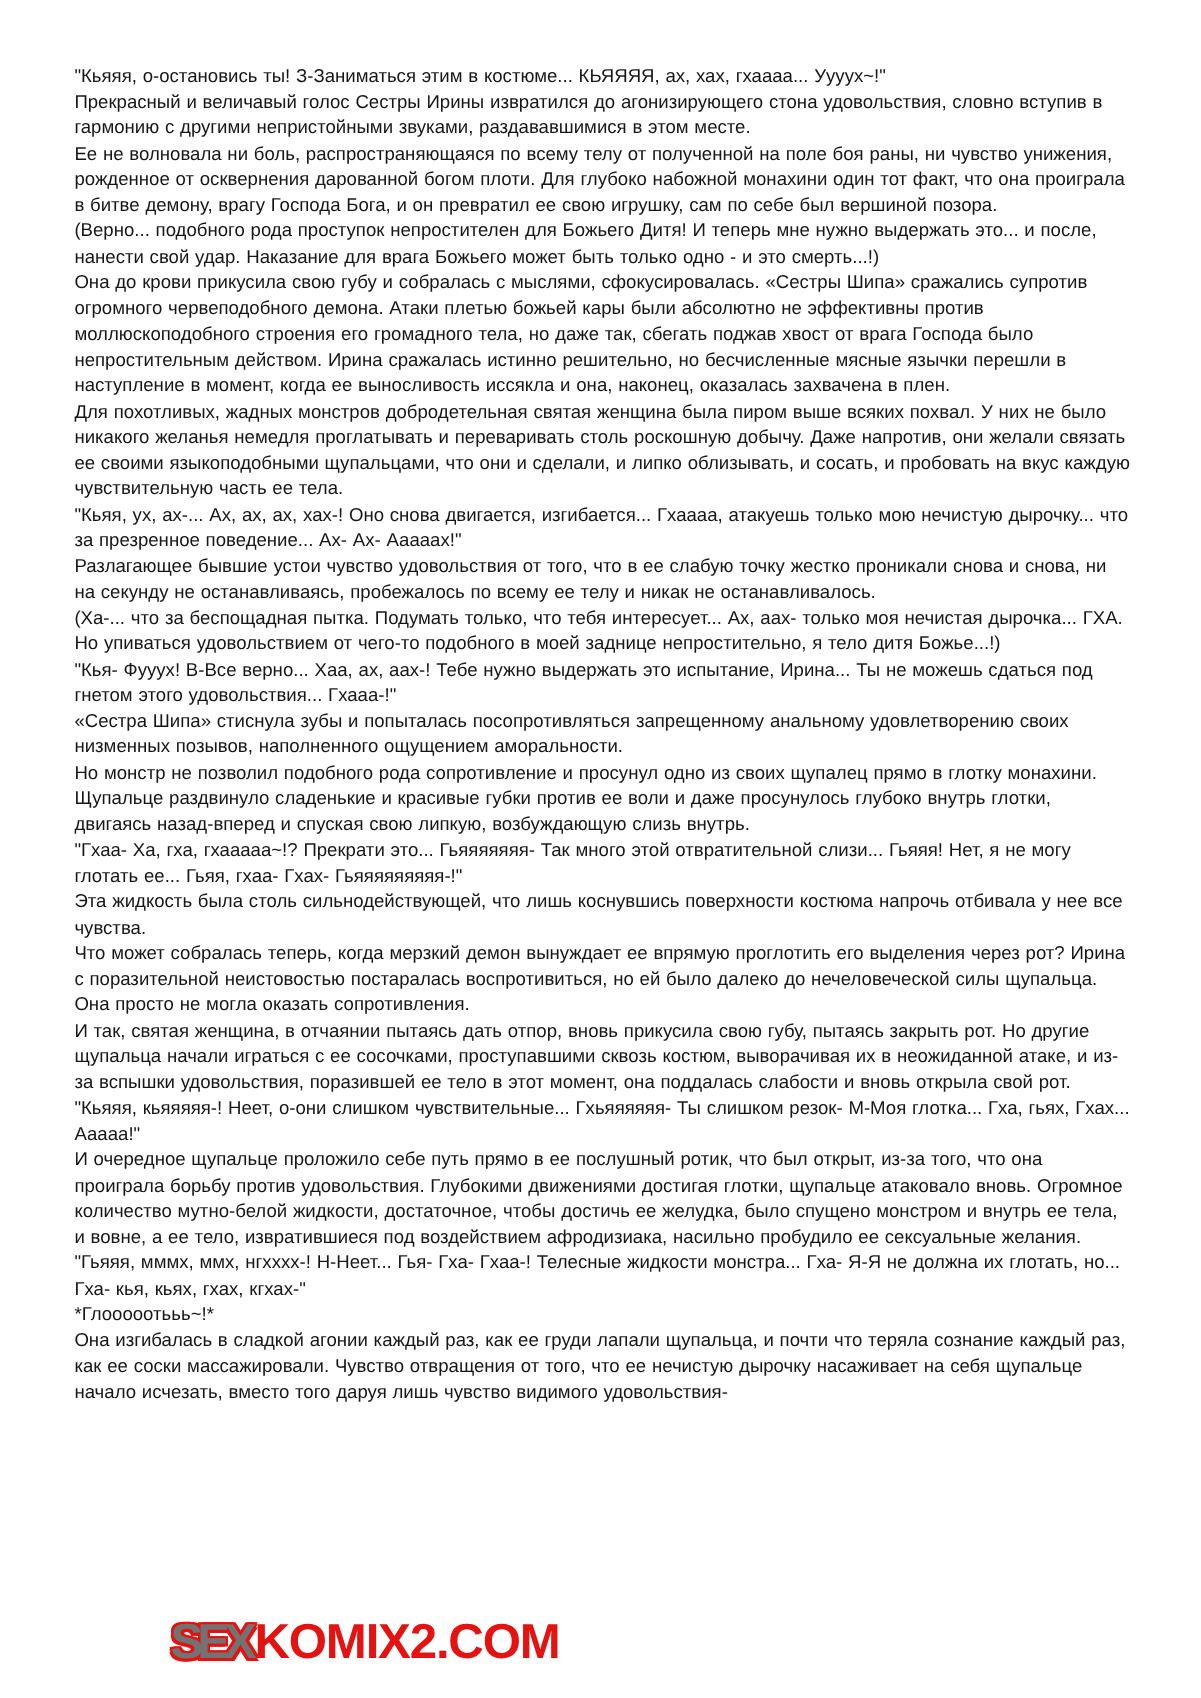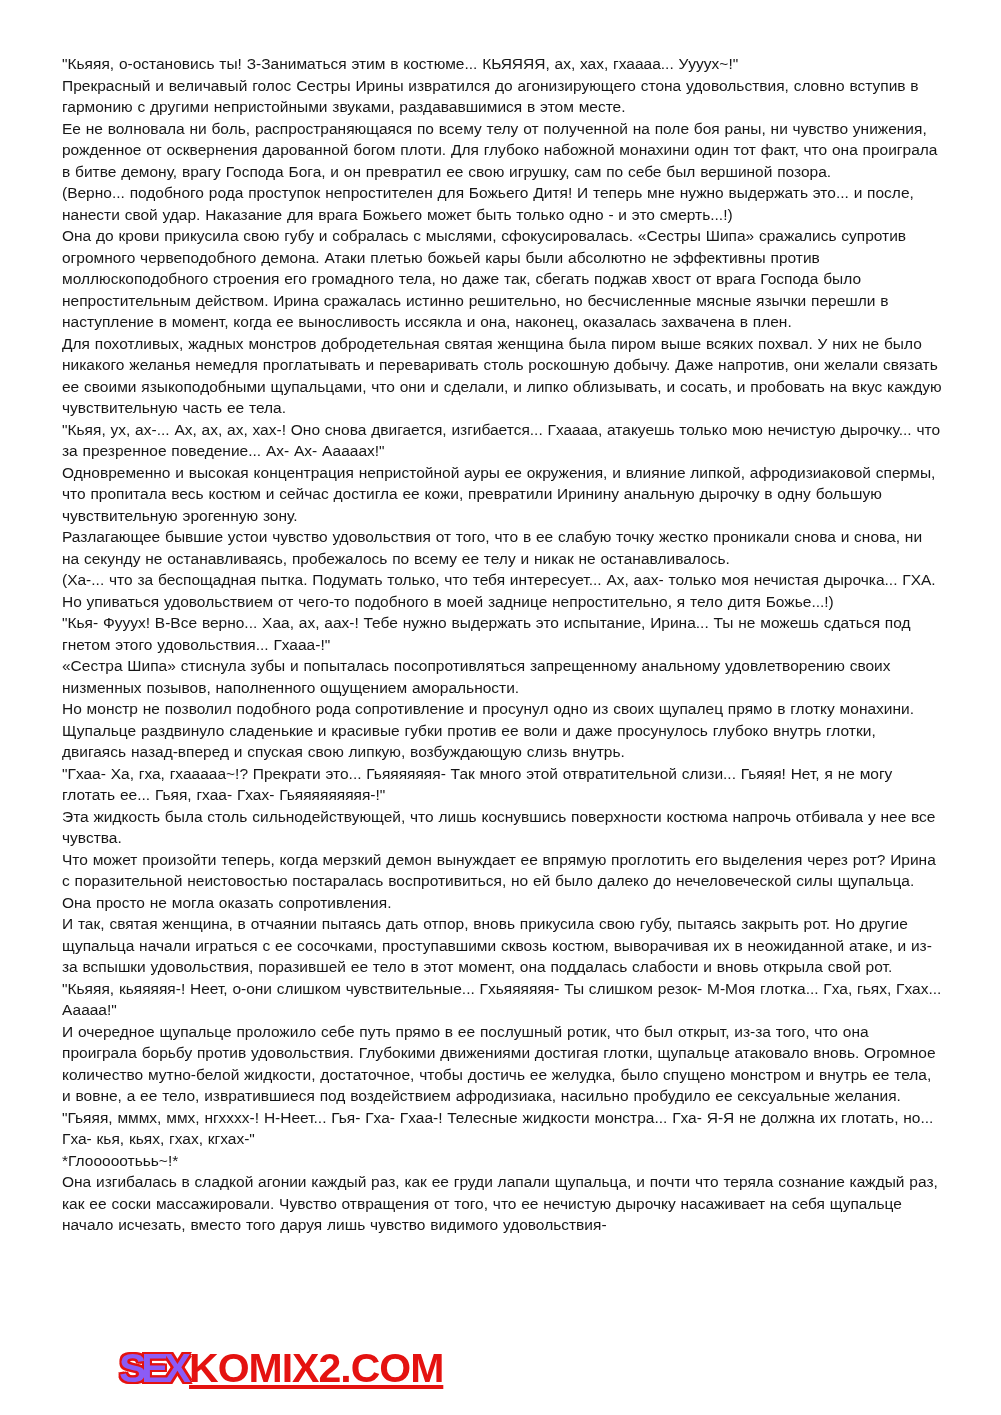--- a/index.html
+++ b/index.html
@@ -39,56 +39,55 @@
     left: 119px;
     top: 1348px;
     font-weight: bold;
     font-size: 41px;
     line-height: 1;
     white-space: nowrap;
     letter-spacing: -1px;
     cursor: pointer;
   }
   .logo-sex {
-    color: #8b5cf6;
+    color: #737373;
     letter-spacing: -5px;
     margin-right: 3px;
     text-shadow:
       -2px -2px 0 #e41210,  2px -2px 0 #e41210,
       -2px  2px 0 #e41210,  2px  2px 0 #e41210,
        0   -2px 0 #e41210,  0    2px 0 #e41210,
       -2px  0   0 #e41210,  2px  0   0 #e41210;
+    margin-left: 23px;
   }
   .logo-rest {
     color: #e41210;
-    text-decoration: underline;
   }
 </style>
 </head>
 <body>
 
 <div class="page">
 
   <div class="story">
       <p class="para">"Кьяяя, о-остановись ты! З-Заниматься этим в костюме... КЬЯЯЯЯ, ах, хах, гхаааа... Уууух~!"</p>
       <p class="para">Прекрасный и величавый голос Сестры Ирины извратился до агонизирующего стона удовольствия, словно вступив в гармонию с другими непристойными звуками, раздававшимися в этом месте.</p>
       <p class="para">Ее не волновала ни боль, распространяющаяся по всему телу от полученной на поле боя раны, ни чувство унижения, рожденное от осквернения дарованной богом плоти. Для глубоко набожной монахини один тот факт, что она проиграла в битве демону, врагу Господа Бога, и он превратил ее свою игрушку, сам по себе был вершиной позора.</p>
       <p class="para">(Верно... подобного рода проступок непростителен для Божьего Дитя! И теперь мне нужно выдержать это... и после, нанести свой удар. Наказание для врага Божьего может быть только одно - и это смерть...!)</p>
       <p class="para">Она до крови прикусила свою губу и собралась с мыслями, сфокусировалась. «Сестры Шипа» сражались супротив огромного червеподобного демона. Атаки плетью божьей кары были абсолютно не эффективны против моллюскоподобного строения его громадного тела, но даже так, сбегать поджав хвост от врага Господа было непростительным действом. Ирина сражалась истинно решительно, но бесчисленные мясные язычки перешли в наступление в момент, когда ее выносливость иссякла и она, наконец, оказалась захвачена в плен.</p>
       <p class="para">Для похотливых, жадных монстров добродетельная святая женщина была пиром выше всяких похвал. У них не было никакого желанья немедля проглатывать и переваривать столь роскошную добычу. Даже напротив, они желали связать ее своими языкоподобными щупальцами, что они и сделали, и липко облизывать, и сосать, и пробовать на вкус каждую чувствительную часть ее тела.</p>
       <p class="para">"Кьяя, ух, ах-... Ах, ах, ах, хах-! Оно снова двигается, изгибается... Гхаааа, атакуешь только мою нечистую дырочку... что за презренное поведение... Ах- Ах- Ааааах!"</p>
-      <p class="para">Одновременно и высокая концентрация непристойной ауры ее окружения, и влияние липкой, афродизиаковой спермы, что пропитала весь костюм и сейчас достигла ее кожи, превратили Иринину анальную дырочку в одну большую чувствительную эрогенную зону.</p>
       <p class="para">Разлагающее бывшие устои чувство удовольствия от того, что в ее слабую точку жестко проникали снова и снова, ни на секунду не останавливаясь, пробежалось по всему ее телу и никак не останавливалось.</p>
       <p class="para">(Ха-... что за беспощадная пытка. Подумать только, что тебя интересует... Ах, аах- только моя нечистая дырочка... ГХА. Но упиваться удовольствием от чего-то подобного в моей заднице непростительно, я тело дитя Божье...!)</p>
       <p class="para">"Кья- Фууух! В-Все верно... Хаа, ах, аах-! Тебе нужно выдержать это испытание, Ирина... Ты не можешь сдаться под гнетом этого удовольствия... Гхааа-!"</p>
       <p class="para">«Сестра Шипа» стиснула зубы и попыталась посопротивляться запрещенному анальному удовлетворению своих низменных позывов, наполненного ощущением аморальности.</p>
       <p class="para">Но монстр не позволил подобного рода сопротивление и просунул одно из своих щупалец прямо в глотку монахини. Щупальце раздвинуло сладенькие и красивые губки против ее воли и даже просунулось глубоко внутрь глотки, двигаясь назад-вперед и спуская свою липкую, возбуждающую слизь внутрь.</p>
       <p class="para">"Гхаа- Ха, гха, гхааааа~!? Прекрати это... Гьяяяяяяя- Так много этой отвратительной слизи... Гьяяя! Нет, я не могу глотать ее... Гьяя, гхаа- Гхах- Гьяяяяяяяяя-!"</p>
       <p class="para">Эта жидкость была столь сильнодействующей, что лишь коснувшись поверхности костюма напрочь отбивала у нее все чувства.</p>
-      <p class="para">Что может произойти теперь, когда мерзкий демон вынуждает ее впрямую проглотить его выделения через рот? Ирина с поразительной неистовостью постаралась воспротивиться, но ей было далеко до нечеловеческой силы щупальца. Она просто не могла оказать сопротивления.</p>
+      <p class="para">Что может собралась теперь, когда мерзкий демон вынуждает ее впрямую проглотить его выделения через рот? Ирина с поразительной неистовостью постаралась воспротивиться, но ей было далеко до нечеловеческой силы щупальца. Она просто не могла оказать сопротивления.</p>
       <p class="para">И так, святая женщина, в отчаянии пытаясь дать отпор, вновь прикусила свою губу, пытаясь закрыть рот. Но другие щупальца начали играться с ее сосочками, проступавшими сквозь костюм, выворачивая их в неожиданной атаке, и из-за вспышки удовольствия, поразившей ее тело в этот момент, она поддалась слабости и вновь открыла свой рот.</p>
       <p class="para">"Кьяяя, кьяяяяя-! Неет, о-они слишком чувствительные... Гхьяяяяяя- Ты слишком резок- М-Моя глотка... Гха, гьях, Гхах... Ааааа!"</p>
       <p class="para">И очередное щупальце проложило себе путь прямо в ее послушный ротик, что был открыт, из-за того, что она проиграла борьбу против удовольствия. Глубокими движениями достигая глотки, щупальце атаковало вновь. Огромное количество мутно-белой жидкости, достаточное, чтобы достичь ее желудка, было спущено монстром и внутрь ее тела, и вовне, а ее тело, извратившиеся под воздействием афродизиака, насильно пробудило ее сексуальные желания.</p>
       <p class="para">"Гьяяя, мммх, ммх, нгхххх-! Н-Неет... Гья- Гха- Гхаа-! Телесные жидкости монстра... Гха- Я-Я не должна их глотать, но... Гха- кья, кьях, гхах, кгхах-"</p>
       <p class="para">*Глооооотььь~!*</p>
       <p class="para">Она изгибалась в сладкой агонии каждый раз, как ее груди лапали щупальца, и почти что теряла сознание каждый раз, как ее соски массажировали. Чувство отвращения от того, что ее нечистую дырочку насаживает на себя щупальце начало исчезать, вместо того даруя лишь чувство видимого удовольствия-</p>
     </div>
 
   <div class="logo">
     <span class="logo-sex">SEX</span><span class="logo-rest">KOMIX2.COM</span>

